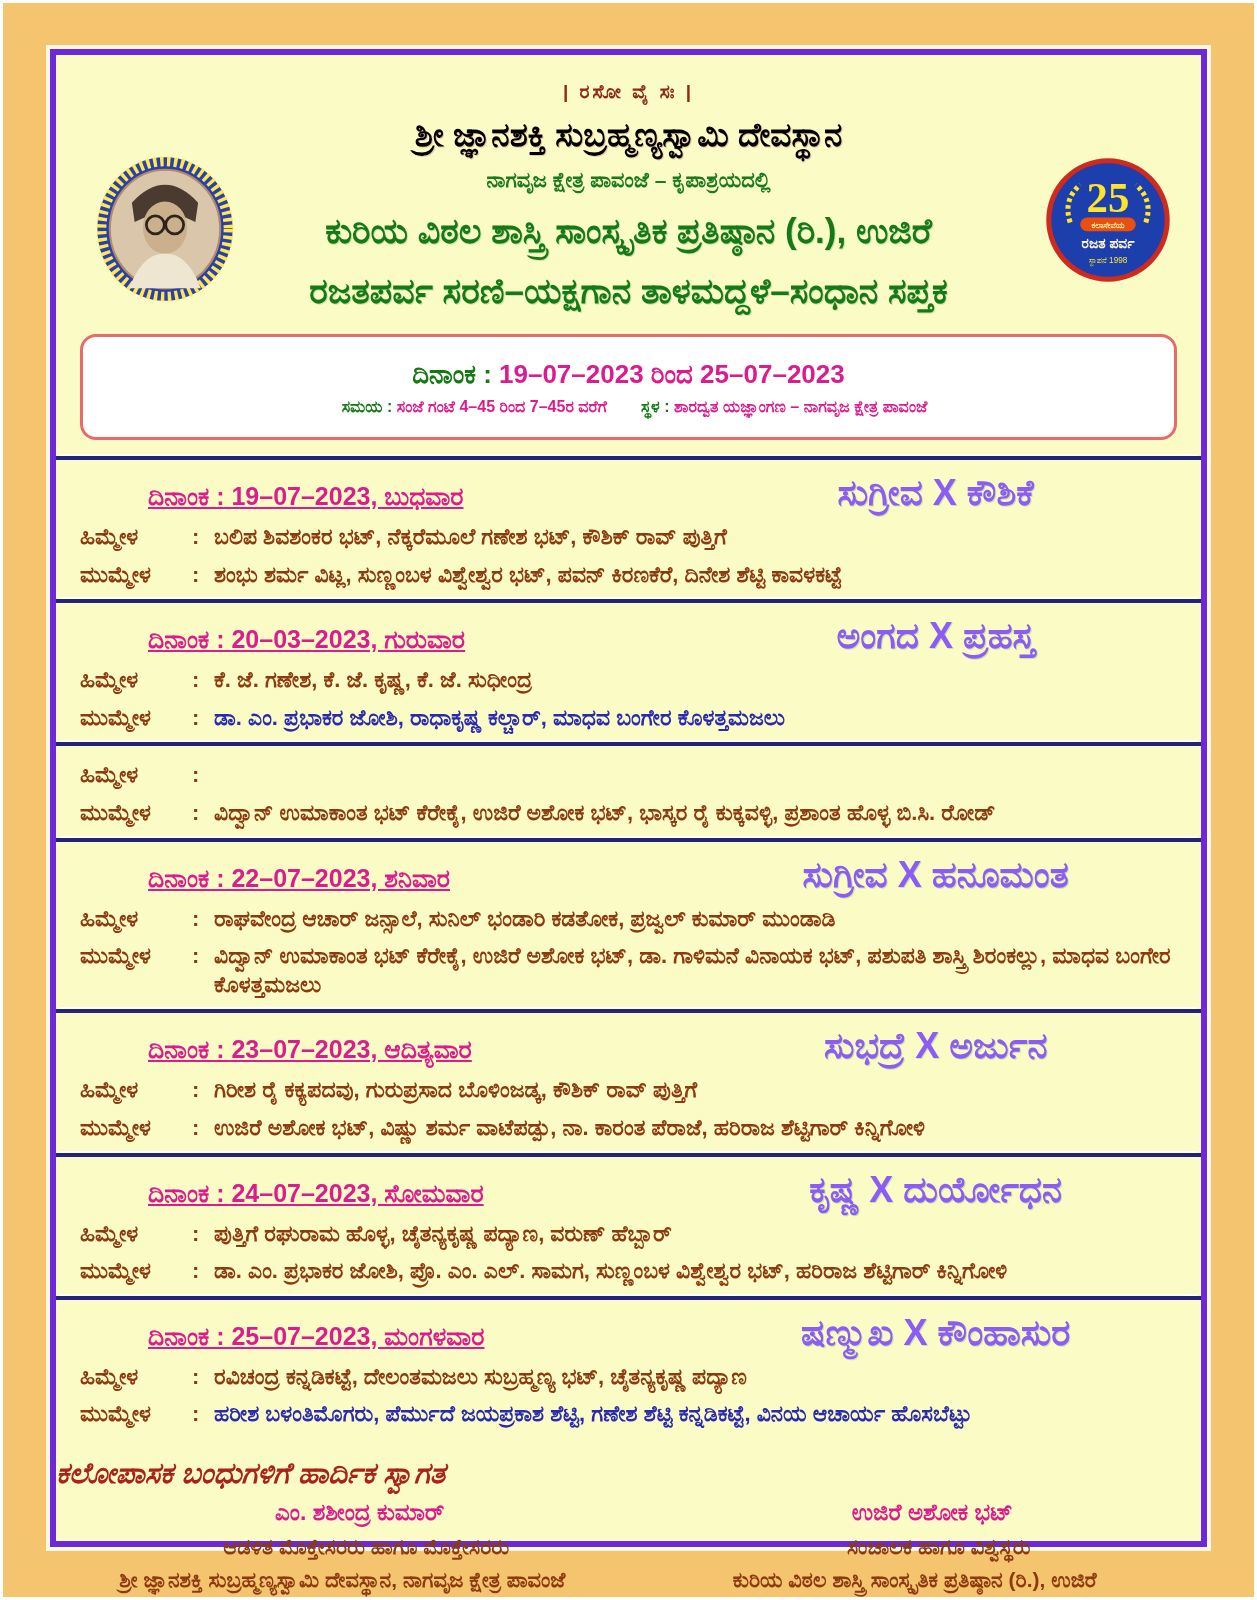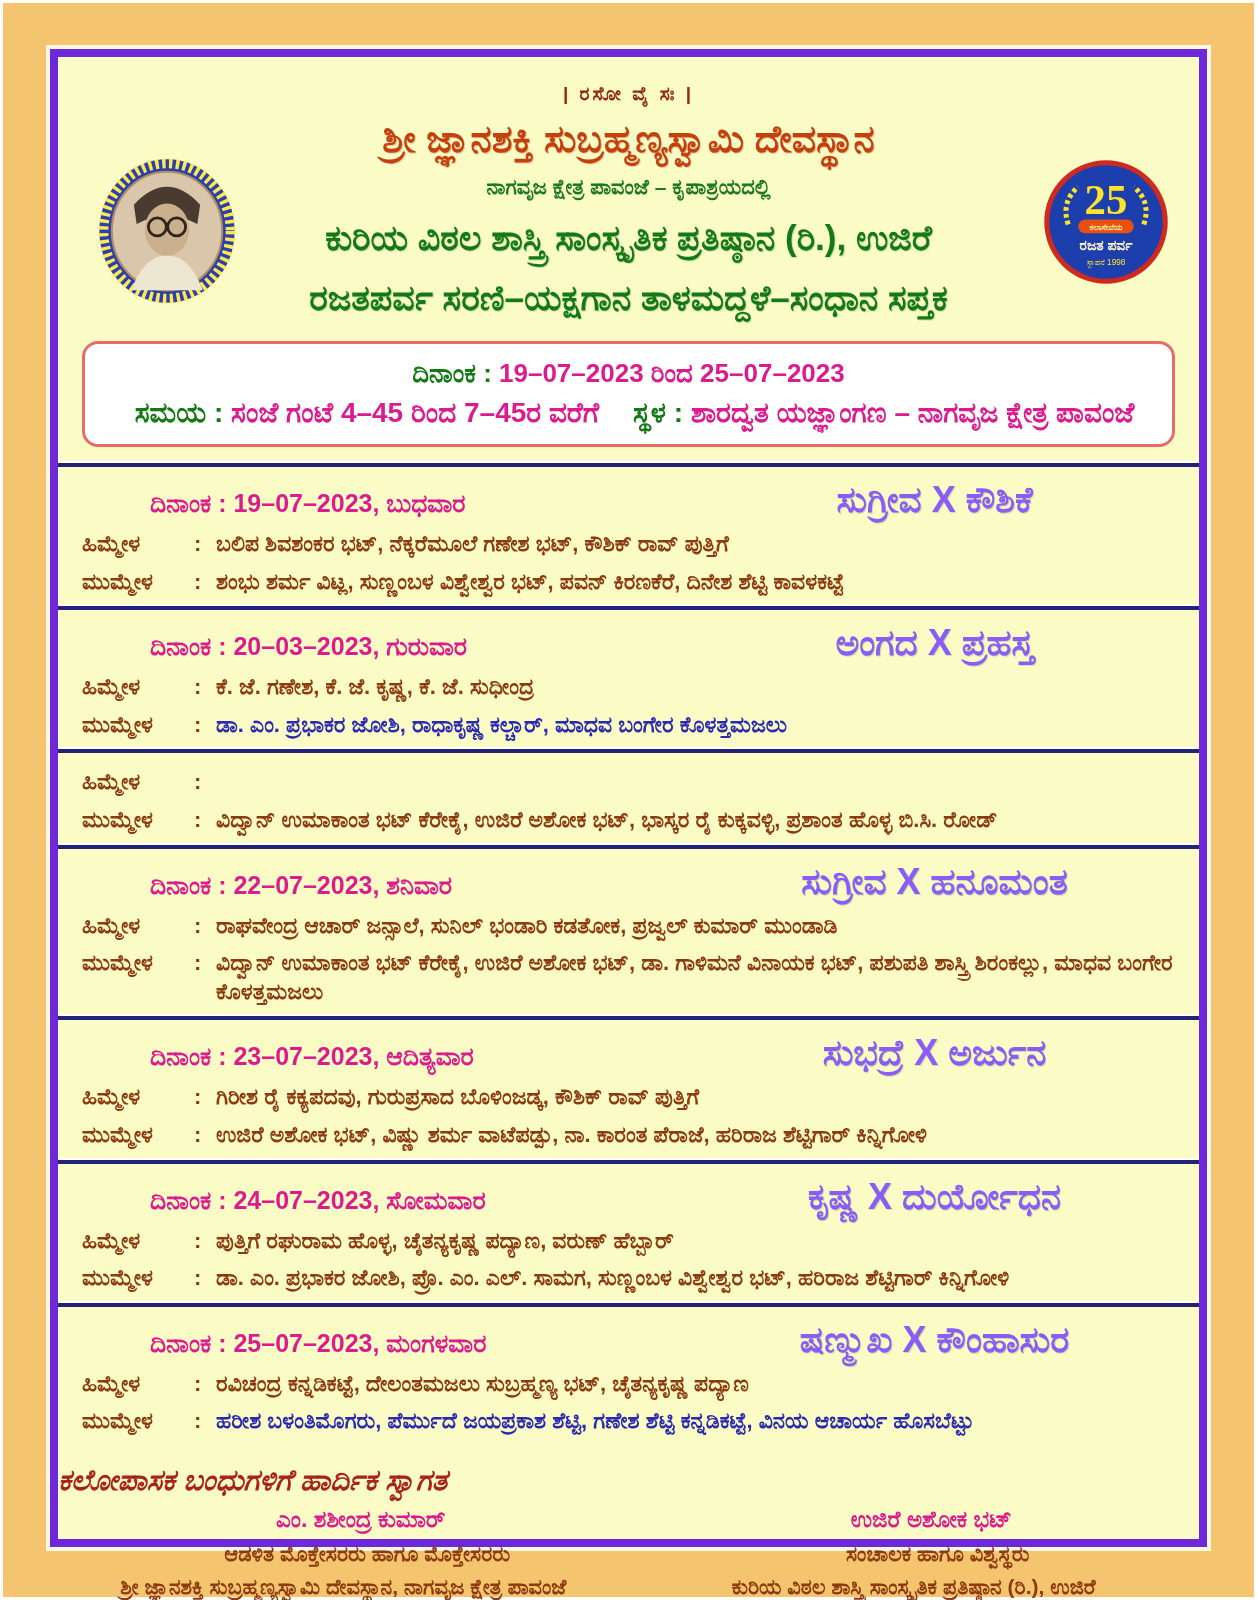--- a/index.html
+++ b/index.html
@@ -5,46 +5,46 @@
   html,body { margin:0; padding:0; }
   body {
     width:1257px; height:1600px; position:relative; overflow:hidden;
     background:#ffffff;
     font-family:"Liberation Sans","DejaVu Sans",sans-serif;
   }
   .frame { position:absolute; inset:3px; background:#F5C46E; }
   .panel {
     position:absolute; left:47px; top:46px; right:47px; bottom:50px;
     background:#FBFBC6;
-    border:8px solid #6d28d9;
+    border:6px solid #6d28d9;
     box-shadow:0 0 0 4px #FFF8E2;
   }
   .motto { margin-top:26px; font-size:19px; font-weight:bold; color:#8E2A12; letter-spacing:3px; text-align:center; }
-  .temple-name { margin-top:13px; font-size:38px; font-weight:bold; color:#c2410c; text-align:center; text-shadow:1px 1px 0 #e8c9a0; }
+  .temple-name { margin-top:13px; font-size:33px; font-weight:bold; color:#000000; text-align:center; text-shadow:1px 1px 0 #e8c9a0; }
   .temple-sub { margin-top:13px; font-size:21px; font-weight:bold; color:#1B7A1B; text-align:center; }
   .org-name { margin-top:19px; font-size:35px; font-weight:bold; color:#157A15; text-align:center; text-shadow:1px 1px 0 #cfe0a8; }
   .series-title { margin-top:19px; font-size:35px; font-weight:bold; color:#157A15; text-align:center; text-shadow:1px 1px 0 #cfe0a8; }
 
   .portrait { position:absolute; left:40px; top:100px; width:138px; height:148px; }
   .badge { position:absolute; right:30px; top:102px; width:126px; height:126px; }
 
   .info-box {
     margin:22px 24px 0; height:100px; background:#ffffff;
     border:3px solid #E86A6A; border-radius:16px;
     display:flex; flex-direction:column; justify-content:center; gap:8px;
   }
   .info-line1 { text-align:center; font-size:26px; font-weight:bold; }
-  .info-line2 { text-align:center; font-size:28px; font-weight:bold; display:flex; justify-content:center; gap:34px;margin-left:12px; }
+  .info-line2 { text-align:center; font-size:16px; font-weight:bold; display:flex; justify-content:center; gap:34px;margin-left:12px; }
   .lbl-green { color:#157A15; }
   .val-magenta { color:#DB1C8E; }
 
   .events { margin-top:16px; }
   .event { border-top:4px solid #23237A; box-shadow:0 -6px 0 -4px #ffffff; padding:6px 24px 10px; }
   .event-head { display:flex; align-items:baseline; margin-top:6px; }
-  .event-date { flex:1; margin-left:68px; font-size:25px; font-weight:bold; color:#DB1C8E; }
+  .event-date { flex:1; margin-left:68px; font-size:25px; font-weight:bold; color:#DB1C8E;text-decoration:underline; }
   .event-title { width:44%; text-align:center; font-size:36px; font-weight:bold; color:#8b5cf6; text-shadow:1px 1px 0 #cfe0a8; }
   .crew { display:flex; margin-top:9px; font-size:22px; font-weight:bold; color:#8C3A0F; line-height:1.3; }
   .crew-label { width:112px; flex:none; }
   .crew-colon { width:22px; flex:none; }
   .crew-names { flex:1; }
   .crew-names[data-color="blue"] { color:#2A2AB0; }
 
   .welcome { margin:18px 0 8px; font-size:29px; font-weight:bold; font-style:italic; color:#A8231A; }
 
   .signatures { display:flex; margin-top:8px; }

